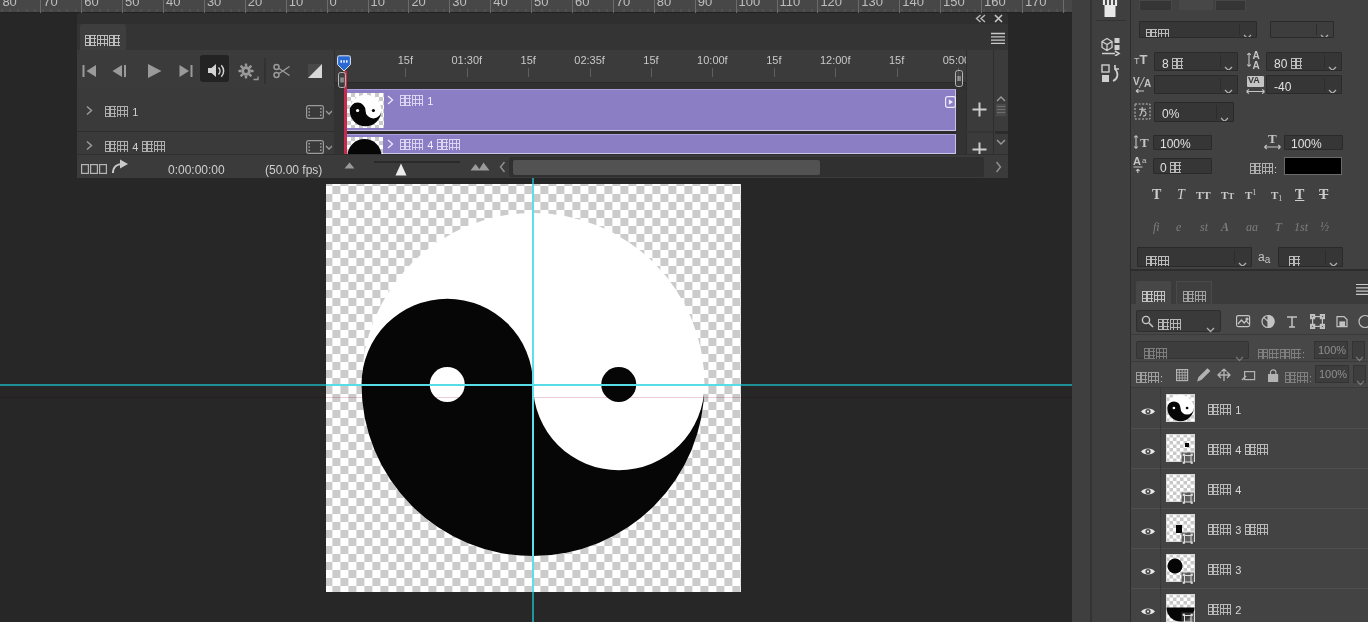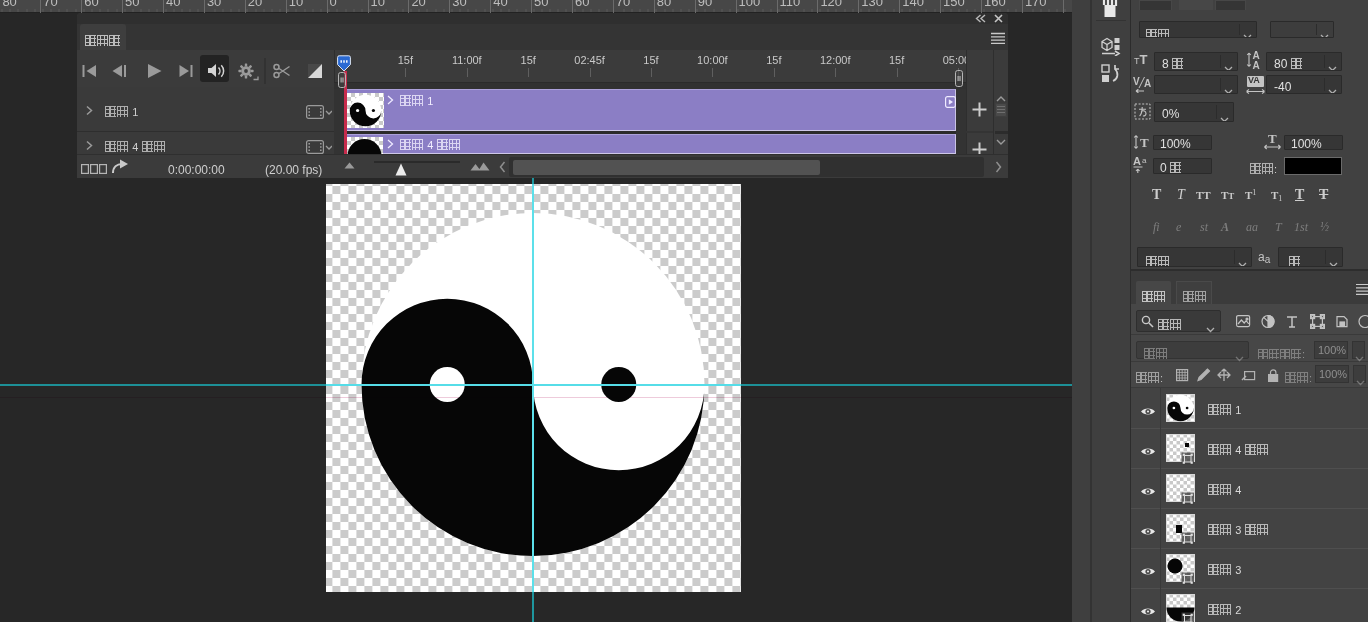--- a/index.html
+++ b/index.html
@@ -140,25 +140,25 @@
         <circle cx="199.5" cy="25" r="2.5"></circle>
 <path d="M202 18.5 L212.5 25.5 M202 23.5 L212.5 16.5"></path>
 </g>
 <rect x="231" y="14" width="14" height="14" fill="#d8d8d8"></rect>
 <path d="M231 14 h14 L231 28 Z" fill="#484848"></path>
 </svg>
 <div class="abs" style="left:256.5px;top:37px;width:1.5px;height:104px;background:#2e2e2e"></div>
 <div class="abs" style="left:257px;top:37px;width:632px;height:33px;overflow:hidden">
       <div class="tx" style="left:71.4px;top:4px;font-size:11px;color:#c9c9c9;transform:translateX(-50%)">15f</div>
       <div class="abs" style="left:71.4px;top:18px;width:1px;height:9px;background:#5f5f5f"></div>
-      <div class="tx" style="left:132.8px;top:4px;font-size:11px;color:#c9c9c9;transform:translateX(-50%)">11:00f</div>
+      <div class="tx" style="left:132.8px;top:4px;font-size:11px;color:#c9c9c9;transform:translateX(-50%)">01:30f</div>
       <div class="abs" style="left:132.8px;top:18px;width:1px;height:9px;background:#5f5f5f"></div>
       <div class="tx" style="left:194.2px;top:4px;font-size:11px;color:#c9c9c9;transform:translateX(-50%)">15f</div>
       <div class="abs" style="left:194.2px;top:18px;width:1px;height:9px;background:#5f5f5f"></div>
-      <div class="tx" style="left:255.6px;top:4px;font-size:11px;color:#c9c9c9;transform:translateX(-50%)">02:45f</div>
+      <div class="tx" style="left:255.6px;top:4px;font-size:11px;color:#c9c9c9;transform:translateX(-50%)">02:35f</div>
       <div class="abs" style="left:255.6px;top:18px;width:1px;height:9px;background:#5f5f5f"></div>
       <div class="tx" style="left:317.0px;top:4px;font-size:11px;color:#c9c9c9;transform:translateX(-50%)">15f</div>
       <div class="abs" style="left:317.0px;top:18px;width:1px;height:9px;background:#5f5f5f"></div>
       <div class="tx" style="left:378.4px;top:4px;font-size:11px;color:#c9c9c9;transform:translateX(-50%)">10:00f</div>
       <div class="abs" style="left:378.4px;top:18px;width:1px;height:9px;background:#5f5f5f"></div>
       <div class="tx" style="left:439.8px;top:4px;font-size:11px;color:#c9c9c9;transform:translateX(-50%)">15f</div>
       <div class="abs" style="left:439.8px;top:18px;width:1px;height:9px;background:#5f5f5f"></div>
       <div class="tx" style="left:501.2px;top:4px;font-size:11px;color:#c9c9c9;transform:translateX(-50%)">12:00f</div>
       <div class="abs" style="left:501.2px;top:18px;width:1px;height:9px;background:#5f5f5f"></div>
       <div class="tx" style="left:562.6px;top:4px;font-size:11px;color:#c9c9c9;transform:translateX(-50%)">15f</div>
@@ -263,21 +263,21 @@
 <rect x="0.6" y="0.6" width="6.8" height="8.8"></rect>
         <rect x="9.6" y="0.6" width="6.8" height="8.8"></rect>
         <rect x="18.6" y="0.6" width="6.8" height="8.8"></rect>
       </g>
     </svg>
 <svg class="abs" style="left:34px;top:146px" width="18" height="16" viewBox="0 0 18 16">
 <path d="M2 14 C2 8 6 5 11 5" stroke="#c9c9c9" stroke-width="2" fill="none"></path>
 <path d="M9 0.5 L17 5 L9 9.5 Z" fill="#c9c9c9"></path>
     </svg>
 <div class="tx" style="left:91px;top:149.5px;font-size:12px;color:#cfcfcf;">0:00:00:00</div>
-<div class="tx" style="left:188px;top:149.5px;font-size:12px;color:#cfcfcf;">(20.00 fps)</div>
+<div class="tx" style="left:188px;top:149.5px;font-size:12px;color:#cfcfcf;">(50.00 fps)</div>
 <svg class="abs" style="left:267px;top:149px" width="11" height="7" viewBox="0 0 11 7">
       <path d="M0.5 6.5 L5.5 0.5 L10.5 6.5 Z" fill="#9a9a9a"></path>
     </svg>
 <div class="abs" style="left:297px;top:147.5px;width:86px;height:2px;background:#2a2a2a"></div>
 <svg class="abs" style="left:318px;top:150px" width="12" height="13" viewBox="0 0 12 13">
       <path d="M6 0.5 L11.5 12.5 H0.5 Z" fill="#ececec"></path>
     </svg>
 <svg class="abs" style="left:393px;top:149px" width="20" height="9" viewBox="0 0 20 9">
       <path d="M0.5 8.5 L5.5 2 L10.5 8.5 Z M8.5 8.5 L13.5 0.5 L19.5 8.5 Z" fill="#9a9a9a"></path>
     </svg>

